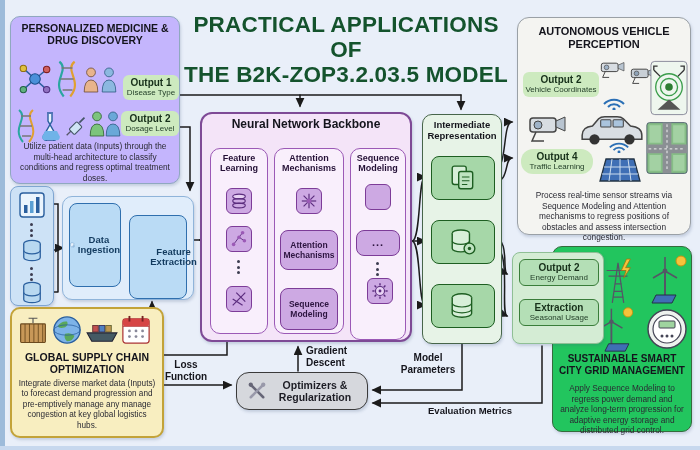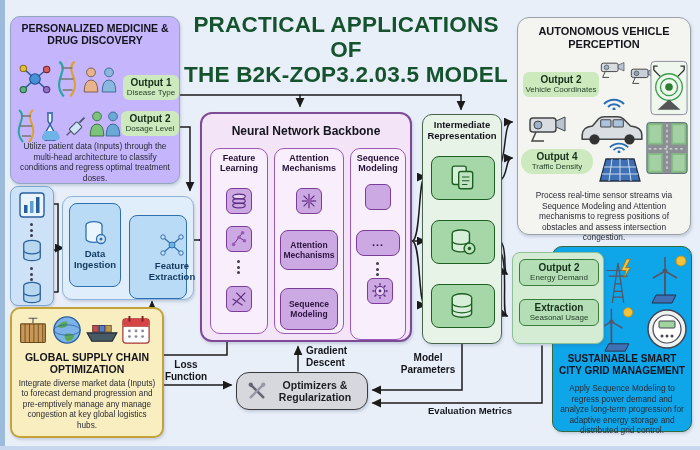--- a/index.html
+++ b/index.html
@@ -7,21 +7,21 @@
   .edge-left{position:absolute;left:0;top:0;width:5px;height:100%;background:#9dbbda;}
   .edge-bottom{position:absolute;left:0;bottom:0;width:100%;height:4px;background:#c7d8ee;}
   .wires{position:absolute;left:0;top:0;pointer-events:none;}
   .panel{position:absolute;box-sizing:border-box;border-radius:10px;box-shadow:1px 2px 3px rgba(70,90,130,.22);}
   .ptitle{font-weight:bold;text-align:center;color:#14141c;line-height:1.15;}
   .desc{position:absolute;font-size:8.3px;line-height:1.27;text-align:center;color:#2a2a33;}
   .outbox{position:absolute;background:#cdeabf;border-radius:6px;text-align:center;padding:3px 2px;line-height:1.05;box-sizing:border-box;}
   .outbox b{display:block;font-size:10px;color:#17301a;}
   .outbox span{display:block;font-size:8px;color:#24402a;}
   .outbox.bordered{background:#b4dfb6;border:1.5px solid #3a7d3a;}
-  .bluebox{position:absolute;background:#badbf5;border:1.5px solid #2f6fae;border-radius:8px;display:flex;flex-direction:column;align-items:center;justify-content:center;gap:3px;font-size:9.5px;font-weight:bold;text-align:center;color:#123a5e;line-height:1.1;box-sizing:border-box;}
+  .bluebox{position:absolute;background:#badbf5;border:1.5px solid #2f6fae;border-radius:8px;display:flex;flex-direction:row;align-items:center;justify-content:center;gap:3px;font-size:9.5px;font-weight:bold;text-align:center;color:#123a5e;line-height:1.1;box-sizing:border-box;}
   .col{position:absolute;background:#f9effc;border:1.5px solid #9b59b6;border-radius:10px;box-sizing:border-box;}
   .collabel{font-size:9px;font-weight:bold;text-align:center;margin-top:4px;line-height:1.15;color:#241036;}
   .nodebox{position:absolute;background:#cda9e3;border:1.5px solid #7d3c98;border-radius:6px;display:flex;align-items:center;justify-content:center;box-sizing:border-box;}
   .fillbox{position:absolute;background:#cda9e3;border:1.5px solid #7d3c98;border-radius:8px;font-size:8.5px;font-weight:bold;text-align:center;display:flex;align-items:center;justify-content:center;color:#2d1540;line-height:1.2;box-sizing:border-box;}
   .ib{position:absolute;left:8px;width:64px;height:44px;background:#a6d7a8;border:1.5px solid #1d5e21;border-radius:8px;display:flex;align-items:center;justify-content:center;box-sizing:border-box;}
   .vdots{position:absolute;display:flex;flex-direction:column;gap:2.5px;align-items:center;}
   .vdots i{width:3px;height:3px;border-radius:50%;background:#3c3c50;}
   .flabel{position:absolute;font-size:10px;font-weight:bold;color:#15151c;line-height:1.15;text-align:center;}
   svg{display:block;}
   .icon{position:absolute;}
@@ -215,21 +215,21 @@
           <circle cx="4" cy="5" r="2.2" fill="#cfe4f5" stroke="#2f6fae"></circle>
           <circle cx="22" cy="5" r="2.2" fill="#cfe4f5" stroke="#2f6fae"></circle>
           <circle cx="4" cy="21" r="2.2" fill="#cfe4f5" stroke="#2f6fae"></circle>
           <circle cx="22" cy="21" r="2.2" fill="#cfe4f5" stroke="#2f6fae"></circle>
       </svg>
       <div style="width:54px;">Feature Extraction</div>
     </div>
   </div>
 
   <div class="panel" style="left:200px;top:112px;width:212px;height:230px;background:#f4e4f8;border:2px solid #7e4a96;border-radius:12px;">
-    <div class="ptitle" style="font-size:12px;margin-top:11px;">Neural Network Backbone</div>
+    <div class="ptitle" style="font-size:12px;margin-top:4px;">Neural Network Backbone</div>
     <div class="col" style="left:8px;top:34px;width:58px;height:186px;">
       <div class="collabel">Feature Learning</div>
     </div>
     <div class="col" style="left:72px;top:34px;width:70px;height:186px;">
       <div class="collabel">Attention Mechanisms</div>
     </div>
     <div class="col" style="left:148px;top:34px;width:56px;height:192px;">
       <div class="collabel">Sequence Modeling</div>
     </div>
     <div class="nodebox" style="left:24px;top:74px;width:26px;height:26px;">
@@ -369,21 +369,21 @@
     </svg>
     <svg class="icon" style="left:58px;top:92px;" width="72" height="36" viewBox="0 0 70 34">
       <path d="M6 24 q0-8 10-9 l6-7 q2-2 6-2 h12 q4 0 6 2 l7 7 q11 1 11 9 v4 h-58 z" fill="#d9dee3" stroke="#444" stroke-width="1.5"></path>
       <circle cx="18" cy="28" r="5" fill="#333"></circle>
         <circle cx="52" cy="28" r="5" fill="#333"></circle>
       <rect x="24" y="9" width="10" height="7" rx="1" fill="#aac4dd" stroke="#444"></rect>
         <rect x="36" y="9" width="10" height="7" rx="1" fill="#aac4dd" stroke="#444"></rect>
     </svg>
     <div class="outbox" style="left:3px;top:131px;width:72px;border-radius:12px;">
       <b>Output 4</b>
-      <span>Traffic Density</span>
+      <span>Traffic Learning</span>
     </div>
     <svg class="icon" style="left:90px;top:122px;" width="22" height="13" viewBox="0 0 24 14">
       <path d="M2 8 a14 14 0 0 1 20 0 M6 11 a8 8 0 0 1 12 0" fill="none" stroke="#2a6fb5" stroke-width="2"></path>
         <circle cx="12" cy="13" r="1.6" fill="#2a6fb5"></circle>
     </svg>
     <svg class="icon" style="left:80px;top:137px;" width="44" height="30" viewBox="0 0 44 30">
       <path d="M8 4 h28 l6 22 h-40 z" fill="#3f6fb5" stroke="#234" stroke-width="1.3"></path>
         <path d="M14 4 l-3 22 M22 4 v22 M30 4 l3 22 M6 12 h32 M4 19 h36" stroke="#cde" stroke-width="1"></path>
     </svg>
     <svg class="icon" style="left:128px;top:102px;" width="42" height="56" viewBox="0 0 48 60">
@@ -392,21 +392,21 @@
         <rect x="31" y="4" width="13" height="20" fill="#a3d1a3"></rect>
         <rect x="4" y="38" width="13" height="18" fill="#a3d1a3"></rect>
         <rect x="31" y="38" width="13" height="18" fill="#a3d1a3"></rect>
       <rect x="19" y="1" width="10" height="58" fill="#8b8f94"></rect>
         <rect x="1" y="26" width="46" height="10" fill="#8b8f94"></rect>
       <path d="M24 3 v52 M3 31 h42" stroke="#fff" stroke-width="1" stroke-dasharray="3 3"></path>
     </svg>
     <div class="desc" style="left:7px;right:7px;top:172px;">Process real-time sensor streams via Sequence Modeling and Attention mechanisms to regress positions of obstacles and assess intersection congestion.</div>
   </div>
 
-  <div class="panel" style="left:552px;top:246px;width:140px;height:186px;background:#0ea5e9;border:1.5px solid #356b3c;">
+  <div class="panel" style="left:552px;top:246px;width:140px;height:186px;background:#22c55e;border:1.5px solid #356b3c;">
     <svg class="icon" style="left:46px;top:8px;" width="38" height="50" viewBox="0 0 40 52">
       <path d="M14 50 L20 8 L26 50 M16 38 h9 M15 44 h11 M17 30 h7 M8 16 h24 M10 22 h20" stroke="#556" fill="none" stroke-width="1.3"></path>
       <path d="M33 4 l-5 9 h5 l-7 11 2.5-8 h-5 l5.5-12 z" fill="#f5c33b" stroke="#a07010" stroke-width="0.8"></path>
     </svg>
     <svg class="icon" style="left:94px;top:6px;" width="42" height="52" viewBox="0 0 40 52">
       <circle cx="33" cy="8" r="5" fill="#f5c33b" stroke="#c89010"></circle>
       <line x1="17" y1="18" x2="17" y2="44" stroke="#556" stroke-width="2"></line>
       <g stroke="#556" stroke-width="1.6" fill="none">
           <path d="M17 18 L17 4"></path>
           <path d="M17 18 L5 25"></path>

